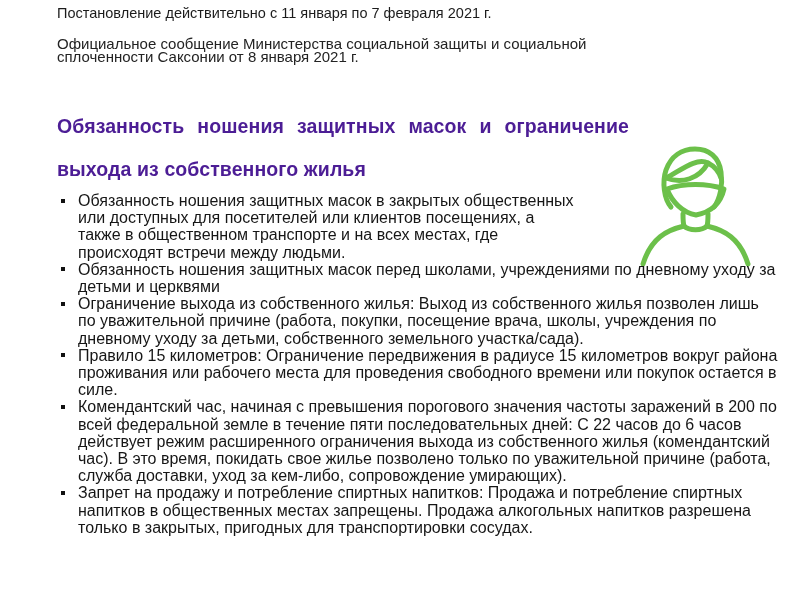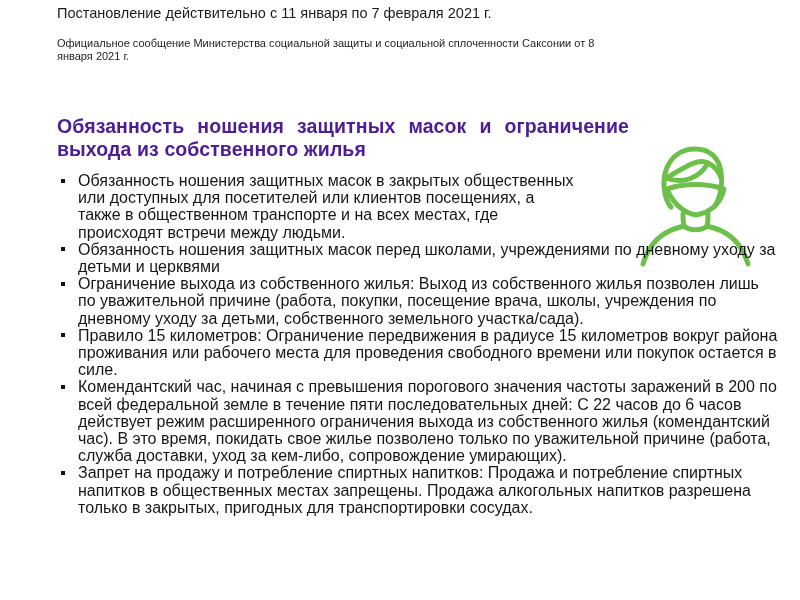--- a/index.html
+++ b/index.html
@@ -25,39 +25,39 @@
   .link-row { margin: 15px 0 0 0; }
   .decree-link {
     color: #0d9a8d;
     font-size: 15px;
     line-height: 17px;
     text-decoration: none;
     cursor: pointer;
   }
   .source {
     margin: 15px 0 0 0;
-    font-size: 11px;
+    font-size: 15px;
     line-height: 13px;
     color: #232323;
   }
   h1.section-heading {
     margin: 52px 0 0 0;
     width: 572px;
     color: #4c1d95;
     font-size: 19.5px;
     line-height: 22.5px;
     font-weight: bold;
     letter-spacing: 0.1px;
   }
   h1.section-heading .l1 {
     display: block;
     text-align: justify;
     text-align-last: justify;
   }
-  h1.section-heading .l2 { display: block; }
+  h1.section-heading .l2 { display: block; margin-top: 20px; }
   ul.rules {
     margin: 12px 0 0 0;
     padding: 0 0 0 21px;
     list-style: none;
     width: 723px;
     box-sizing: border-box;
     font-size: 16px;
     line-height: 17.2px;
     color: #161616;
   }

